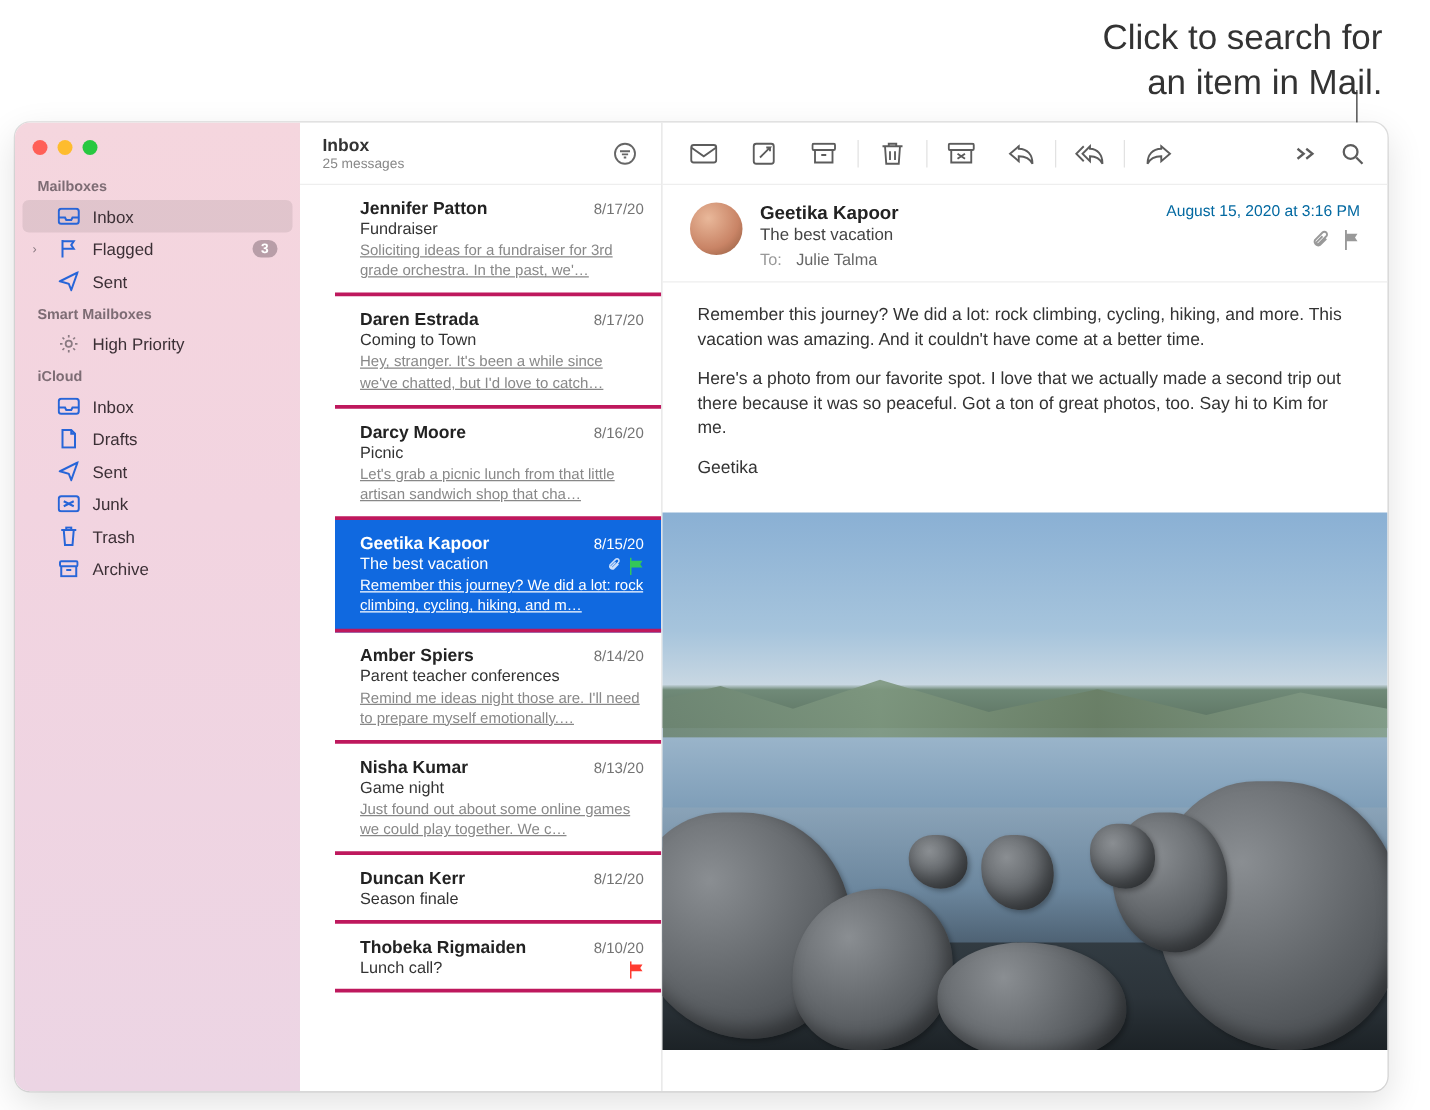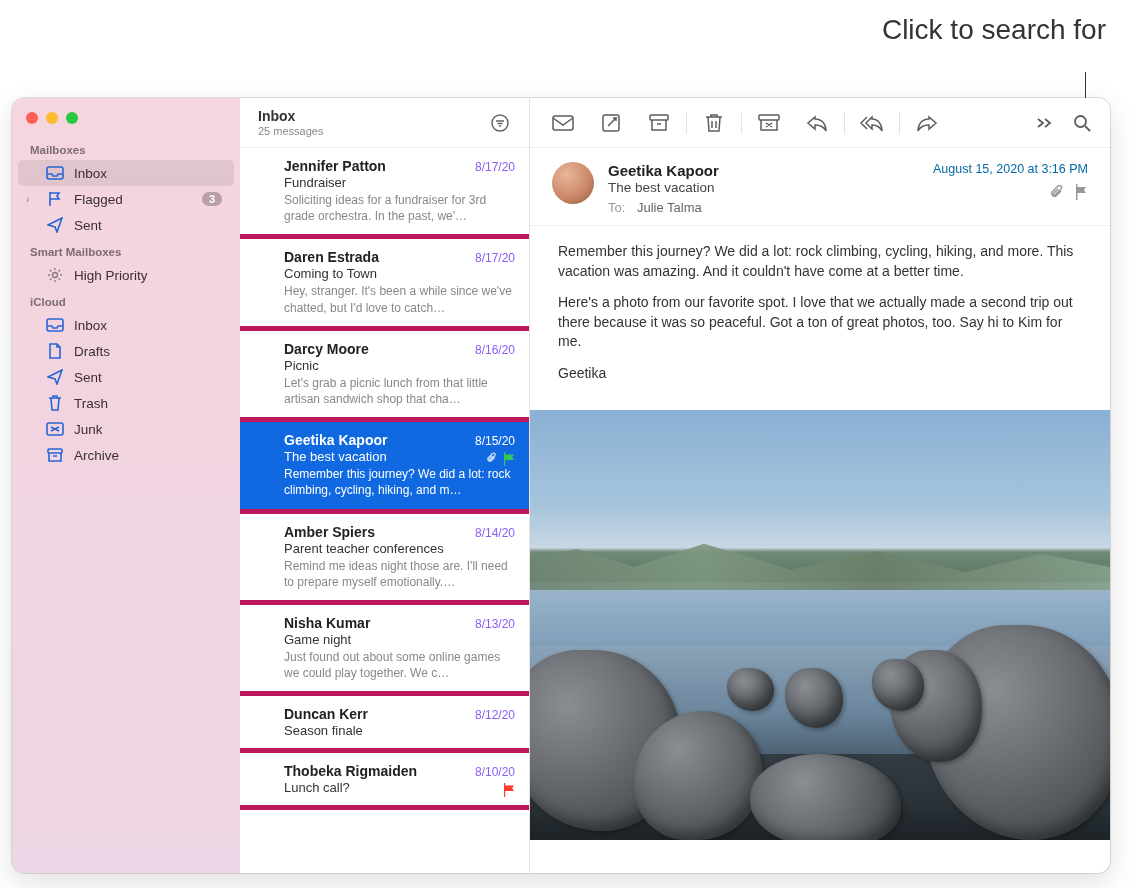--- a/index.html
+++ b/index.html
@@ -84,31 +84,32 @@
     height: 50px; display:flex; align-items:center; padding: 0 14px 0 18px;
     border-bottom: 1px solid #eee;
     justify-content: space-between;
   }
   .msglist-head .title { font-weight: 700; font-size: 14px; color:#333; line-height:1.15;}
   .msglist-head .sub { font-size: 11px; color: #888; }
   .filter-btn { width:30px; height:30px; display:flex;align-items:center;justify-content:center;color:#666;border-radius:4px;}
 
   .messages { flex:1; overflow:hidden; }
   .msg {
-    padding: 10px 14px 10px 44px;
-    border-bottom: 5px solid #be185d;
+    padding: 10px 14px 10px 20px;
+    border-bottom: 3px solid #be185d;
     font-size: 12px;
     color: #444;
+    margin-left: 28px;
   }
   .msg .row1 { display:flex; justify-content:space-between; align-items:baseline;}
   .msg .from { font-weight:700; font-size: 14px; color:#222;}
-  .msg .date { font-size: 12px; color:#8b5cf6;}
+  .msg .date { font-size: 12px; color:#737373;}
   .msg .subj { font-size: 13px; color:#333; margin-top:1px; display:flex; align-items:flex-end; gap:6px;}
   .msg .subj .spacer{flex:1;}
-  .msg .preview { color:#888; font-size:12px; line-height:1.35; margin-top:2px; max-height: 2.7em; overflow:hidden;}
+  .msg .preview { color:#888; font-size:12px; line-height:1.35; margin-top:2px; max-height: 2.7em; overflow:hidden;text-decoration:underline;}
   .msg.selected { background:#1069e0; }
   .msg.selected .from,.msg.selected .date,.msg.selected .subj,.msg.selected .preview{ color:#fff;}
   .flag-mini { width:12px;height:12px; }
   .attach-mini{ width:12px;height:12px; color:#999;}
   .msg.selected .attach-mini{color:#cde0fb;}
   .msg.selected .flag-mini{color:#3dd463;}
   .flag-red{color:#ff3b30;}
 
   
   .reader { flex:1; display:flex; flex-direction:column; min-width:0;}
@@ -161,20 +162,21 @@
     background: linear-gradient(#8aa3b8,#6c879e 60%,#4e6274);
     filter: blur(.3px);
   }
   .rock{ position:absolute; background: radial-gradient(circle at 35% 30%, #8a8e92, #5a5e62 60%, #3a3e42); border-radius:45% 55% 50% 60%; box-shadow: inset -6px -8px 14px rgba(0,0,0,.35), 2px 2px 4px rgba(0,0,0,.3);}
 </style>
 </head>
 <body>
 
 <div class="annotation">
   <div>Click to search for</div>
+  <div>an item in Mail.</div>
 </div>
 <div class="annotation-line"></div>
 
 <div class="window">
 
   <div class="sidebar">
     <div class="traffic-lights">
       <div class="tl r"></div>
       <div class="tl y"></div>
       <div class="tl g"></div>
@@ -254,35 +256,35 @@
       <span class="icon">
         <svg width="16" height="16" viewBox="0 0 16 16" fill="none" stroke="currentColor" stroke-width="1.6">
             <path d="M1 8l14-7-5 14-2-5-7-2z"></path>
           </svg>
       </span>
       <span class="label">Sent</span>
     </div>
     <div class="sb-item">
       <span class="chev">›</span>
       <span class="icon">
-        <svg width="14" height="16" viewBox="0 0 14 16" fill="none" stroke="currentColor" stroke-width="1.6">
-            <path d="M1 3h12M5 3V1h4v2M3 3l1 12h6l1-12"></path>
-          </svg>
-      </span>
-      <span class="label">Trash</span>
-    </div>
-    <div class="sb-item">
-      <span class="chev">›</span>
-      <span class="icon">
         <svg width="18" height="14" viewBox="0 0 18 14" fill="none" stroke="currentColor" stroke-width="1.6">
             <rect x="1" y="1" width="16" height="12" rx="2"></rect>
             <path d="M5 5l8 4M13 5l-8 4"></path>
           </svg>
       </span>
       <span class="label">Junk</span>
+    </div>
+    <div class="sb-item">
+      <span class="chev">›</span>
+      <span class="icon">
+        <svg width="14" height="16" viewBox="0 0 14 16" fill="none" stroke="currentColor" stroke-width="1.6">
+            <path d="M1 3h12M5 3V1h4v2M3 3l1 12h6l1-12"></path>
+          </svg>
+      </span>
+      <span class="label">Trash</span>
     </div>
     <div class="sb-item">
       <span class="chev">›</span>
       <span class="icon">
         <svg width="16" height="14" viewBox="0 0 16 14" fill="none" stroke="currentColor" stroke-width="1.6">
             <rect x="1" y="1" width="14" height="4" rx="1"></rect>
             <path d="M2 5v8h12V5M6 8h4"></path>
           </svg>
       </span>
       <span class="label">Archive</span>

